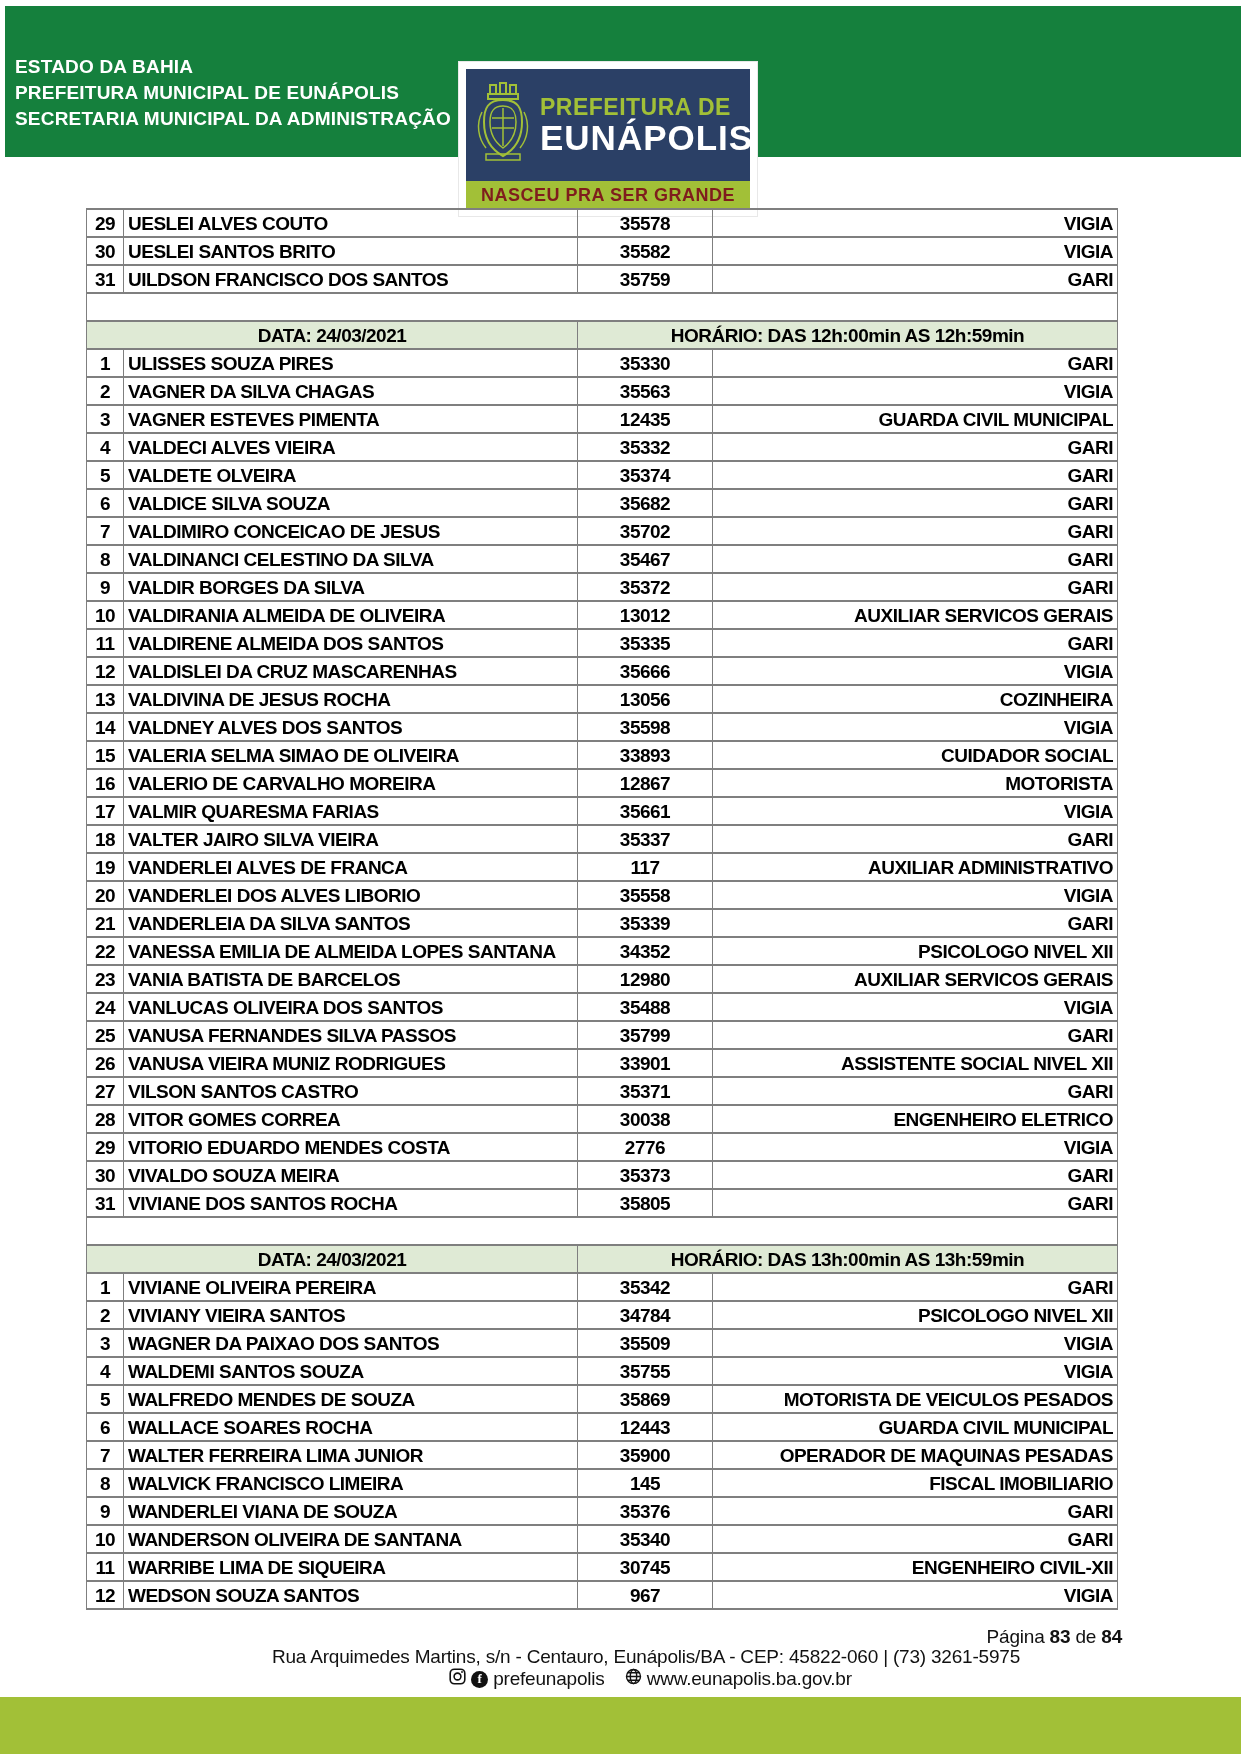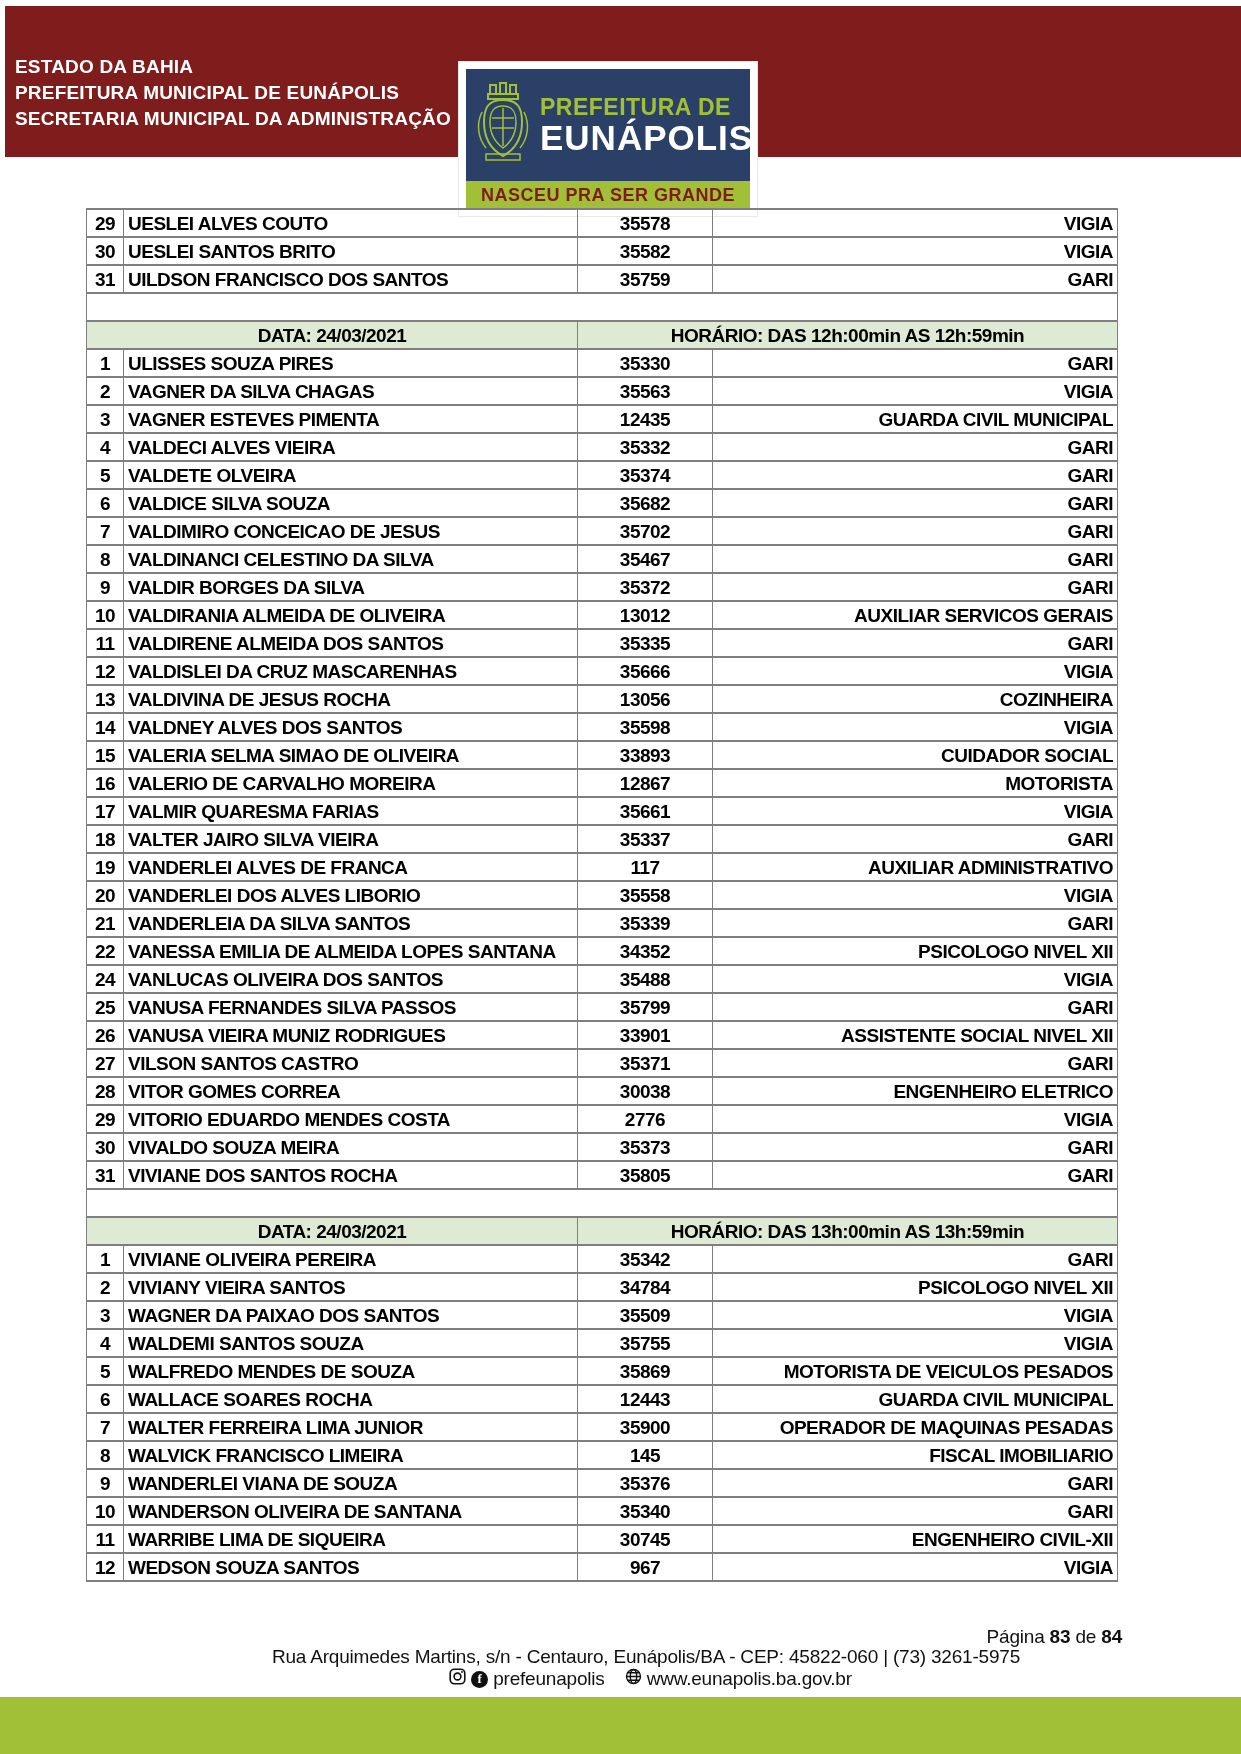--- a/index.html
+++ b/index.html
@@ -2,21 +2,21 @@
 <html><head>
 <meta charset="utf-8">
 <style>
   html,body{margin:0;padding:0;}
   body{
     width:1241px;height:1754px;position:relative;background:#ffffff;
     font-family:"Liberation Sans",sans-serif;overflow:hidden;
   }
   
   .top-band{
-    position:absolute;left:5px;top:6px;right:0;height:151px;background:#7f1d1d;
+    position:absolute;left:5px;top:6px;right:0;height:151px;background:#15803d;
   }
   .agency{
     position:absolute;left:10px;top:48px;color:#ffffff;font-weight:bold;
     font-size:19px;line-height:26px;letter-spacing:.2px;
   }
   
   .logo-box{
     position:absolute;left:459px;top:62px;width:284px;background:#ffffff;
     padding:7px;box-shadow:0 0 0 1px #e8e8e8;
   }
@@ -269,20 +269,26 @@
         <td class="c-reg">35339</td>
         <td class="c-role">GARI</td>
       </tr>
       <tr class="tall">
         <td class="c-num">22</td>
         <td class="c-name">VANESSA EMILIA DE ALMEIDA LOPES SANTANA</td>
         <td class="c-reg">34352</td>
         <td class="c-role">PSICOLOGO NIVEL XII</td>
       </tr>
       <tr>
+        <td class="c-num">23</td>
+        <td class="c-name">VANIA BATISTA DE BARCELOS</td>
+        <td class="c-reg">12980</td>
+        <td class="c-role">AUXILIAR SERVICOS GERAIS</td>
+      </tr>
+      <tr>
         <td class="c-num">24</td>
         <td class="c-name">VANLUCAS OLIVEIRA DOS SANTOS</td>
         <td class="c-reg">35488</td>
         <td class="c-role">VIGIA</td>
       </tr>
       <tr>
         <td class="c-num">25</td>
         <td class="c-name">VANUSA FERNANDES SILVA PASSOS</td>
         <td class="c-reg">35799</td>
         <td class="c-role">GARI</td>

